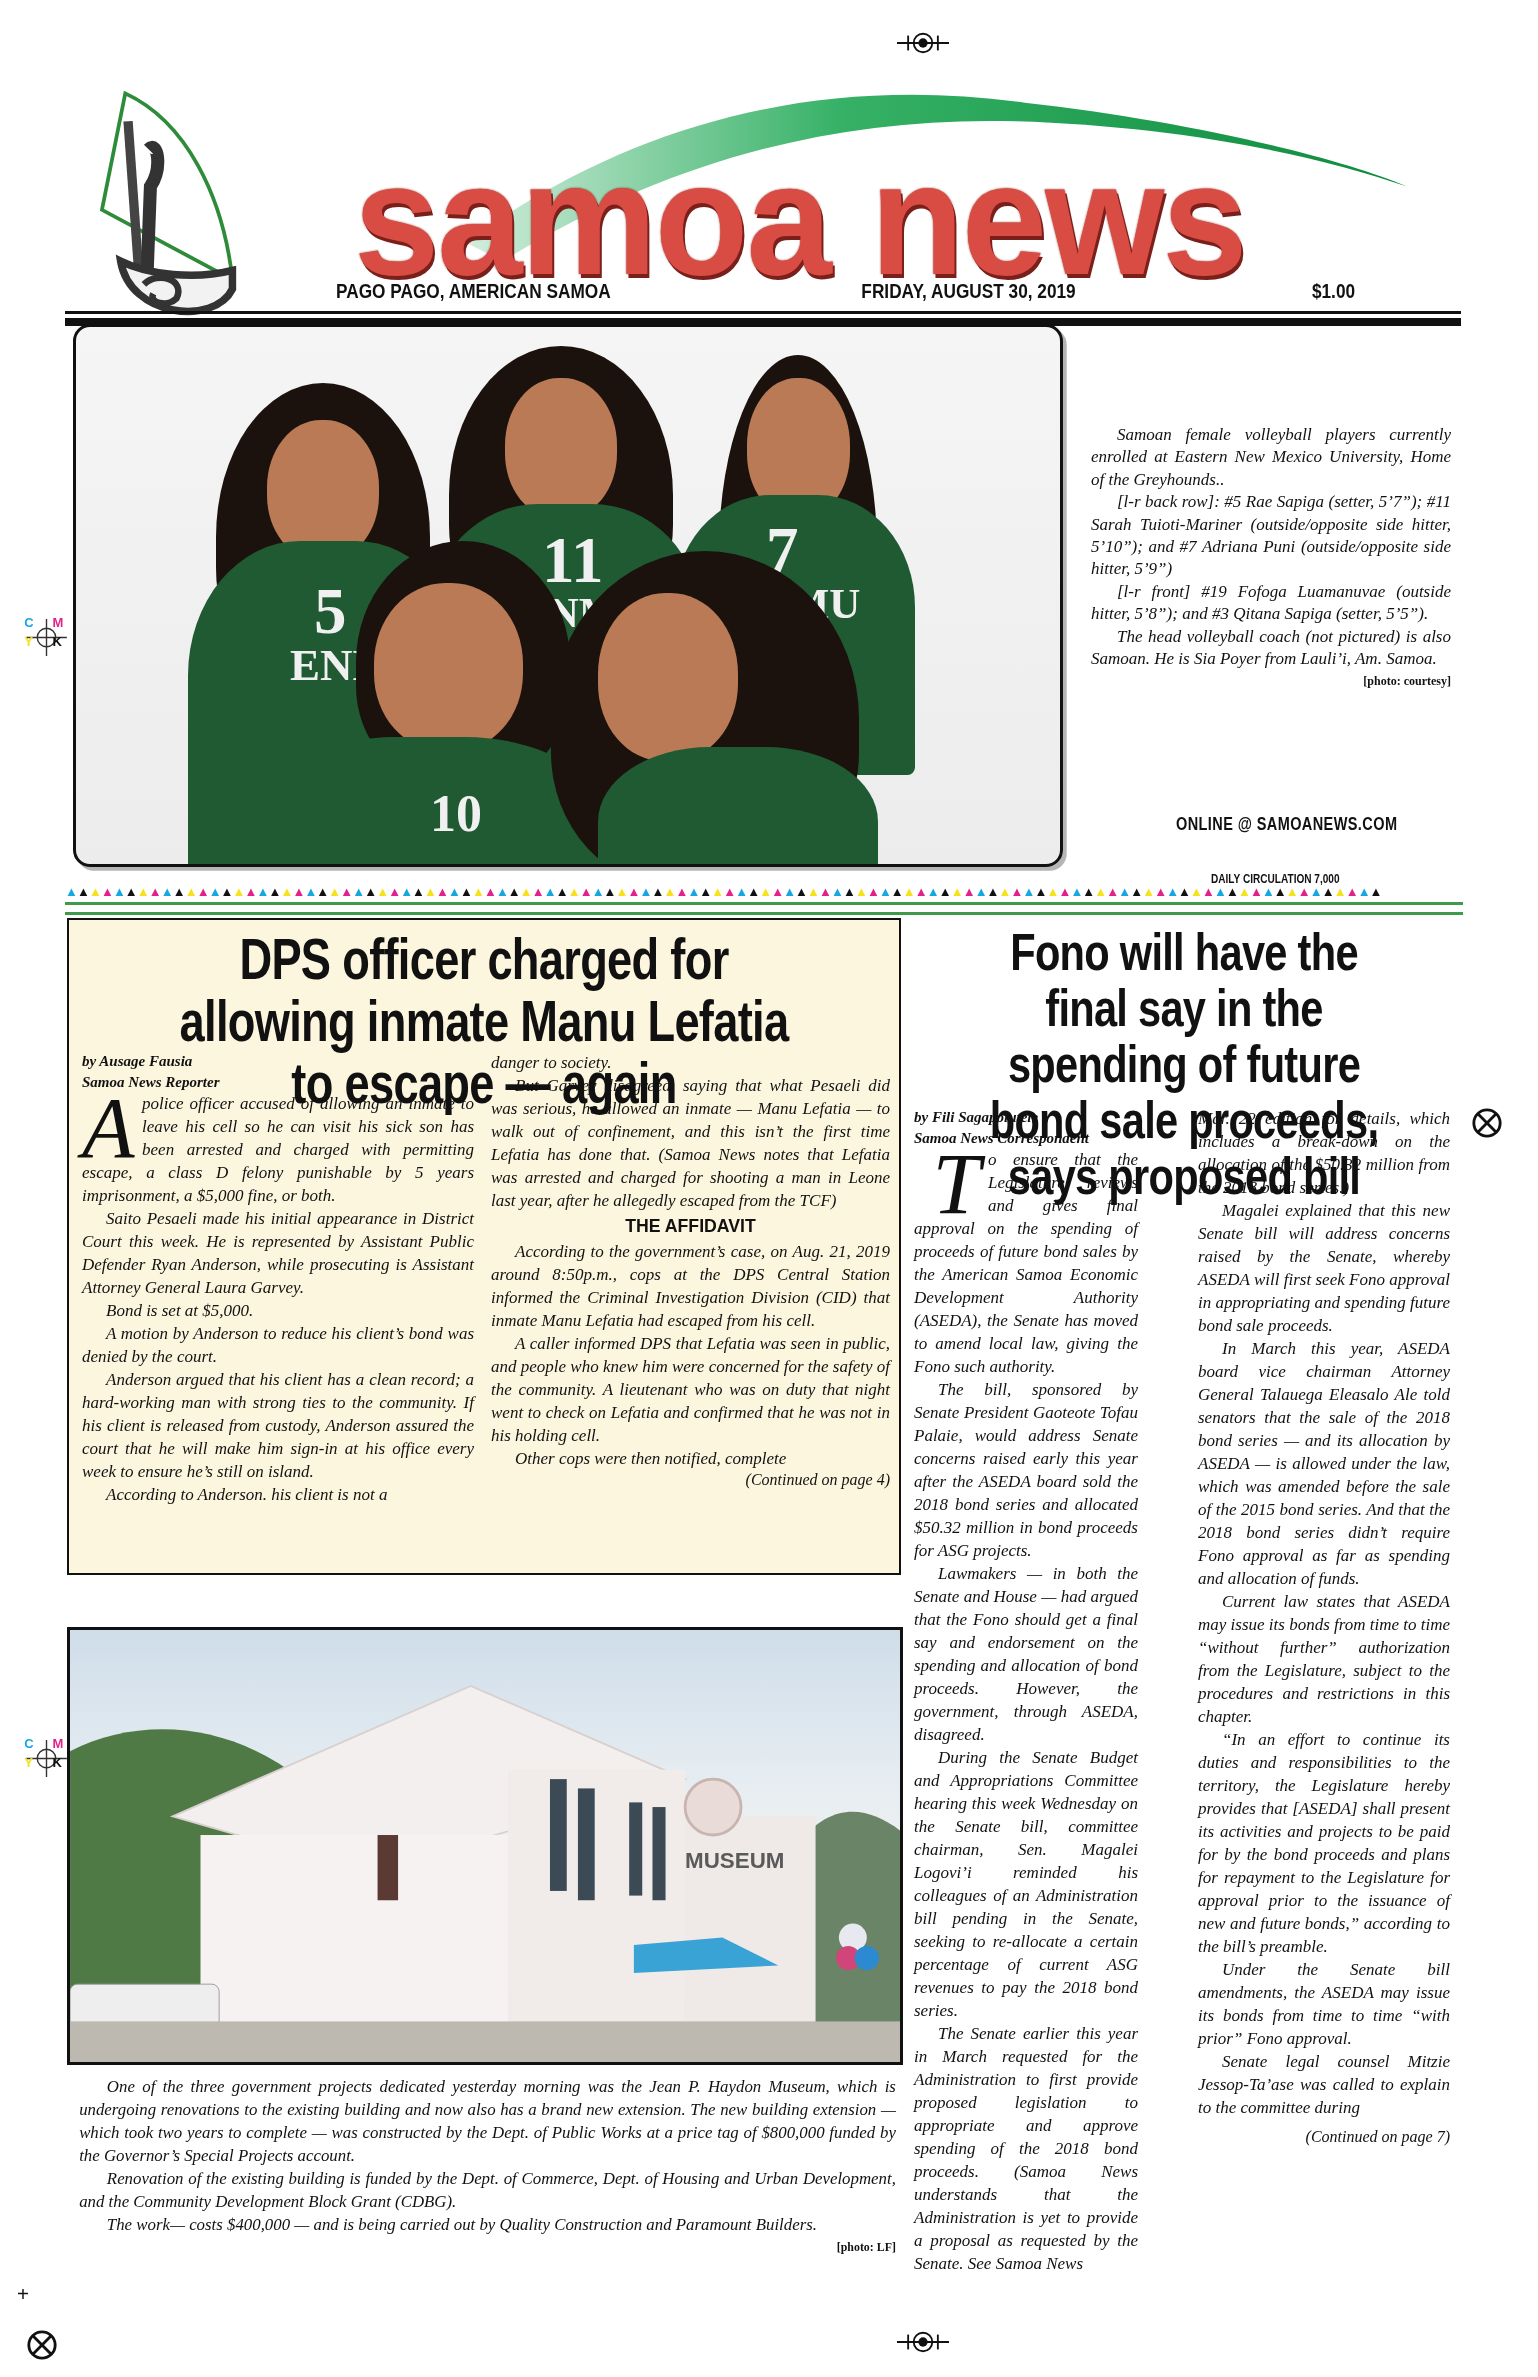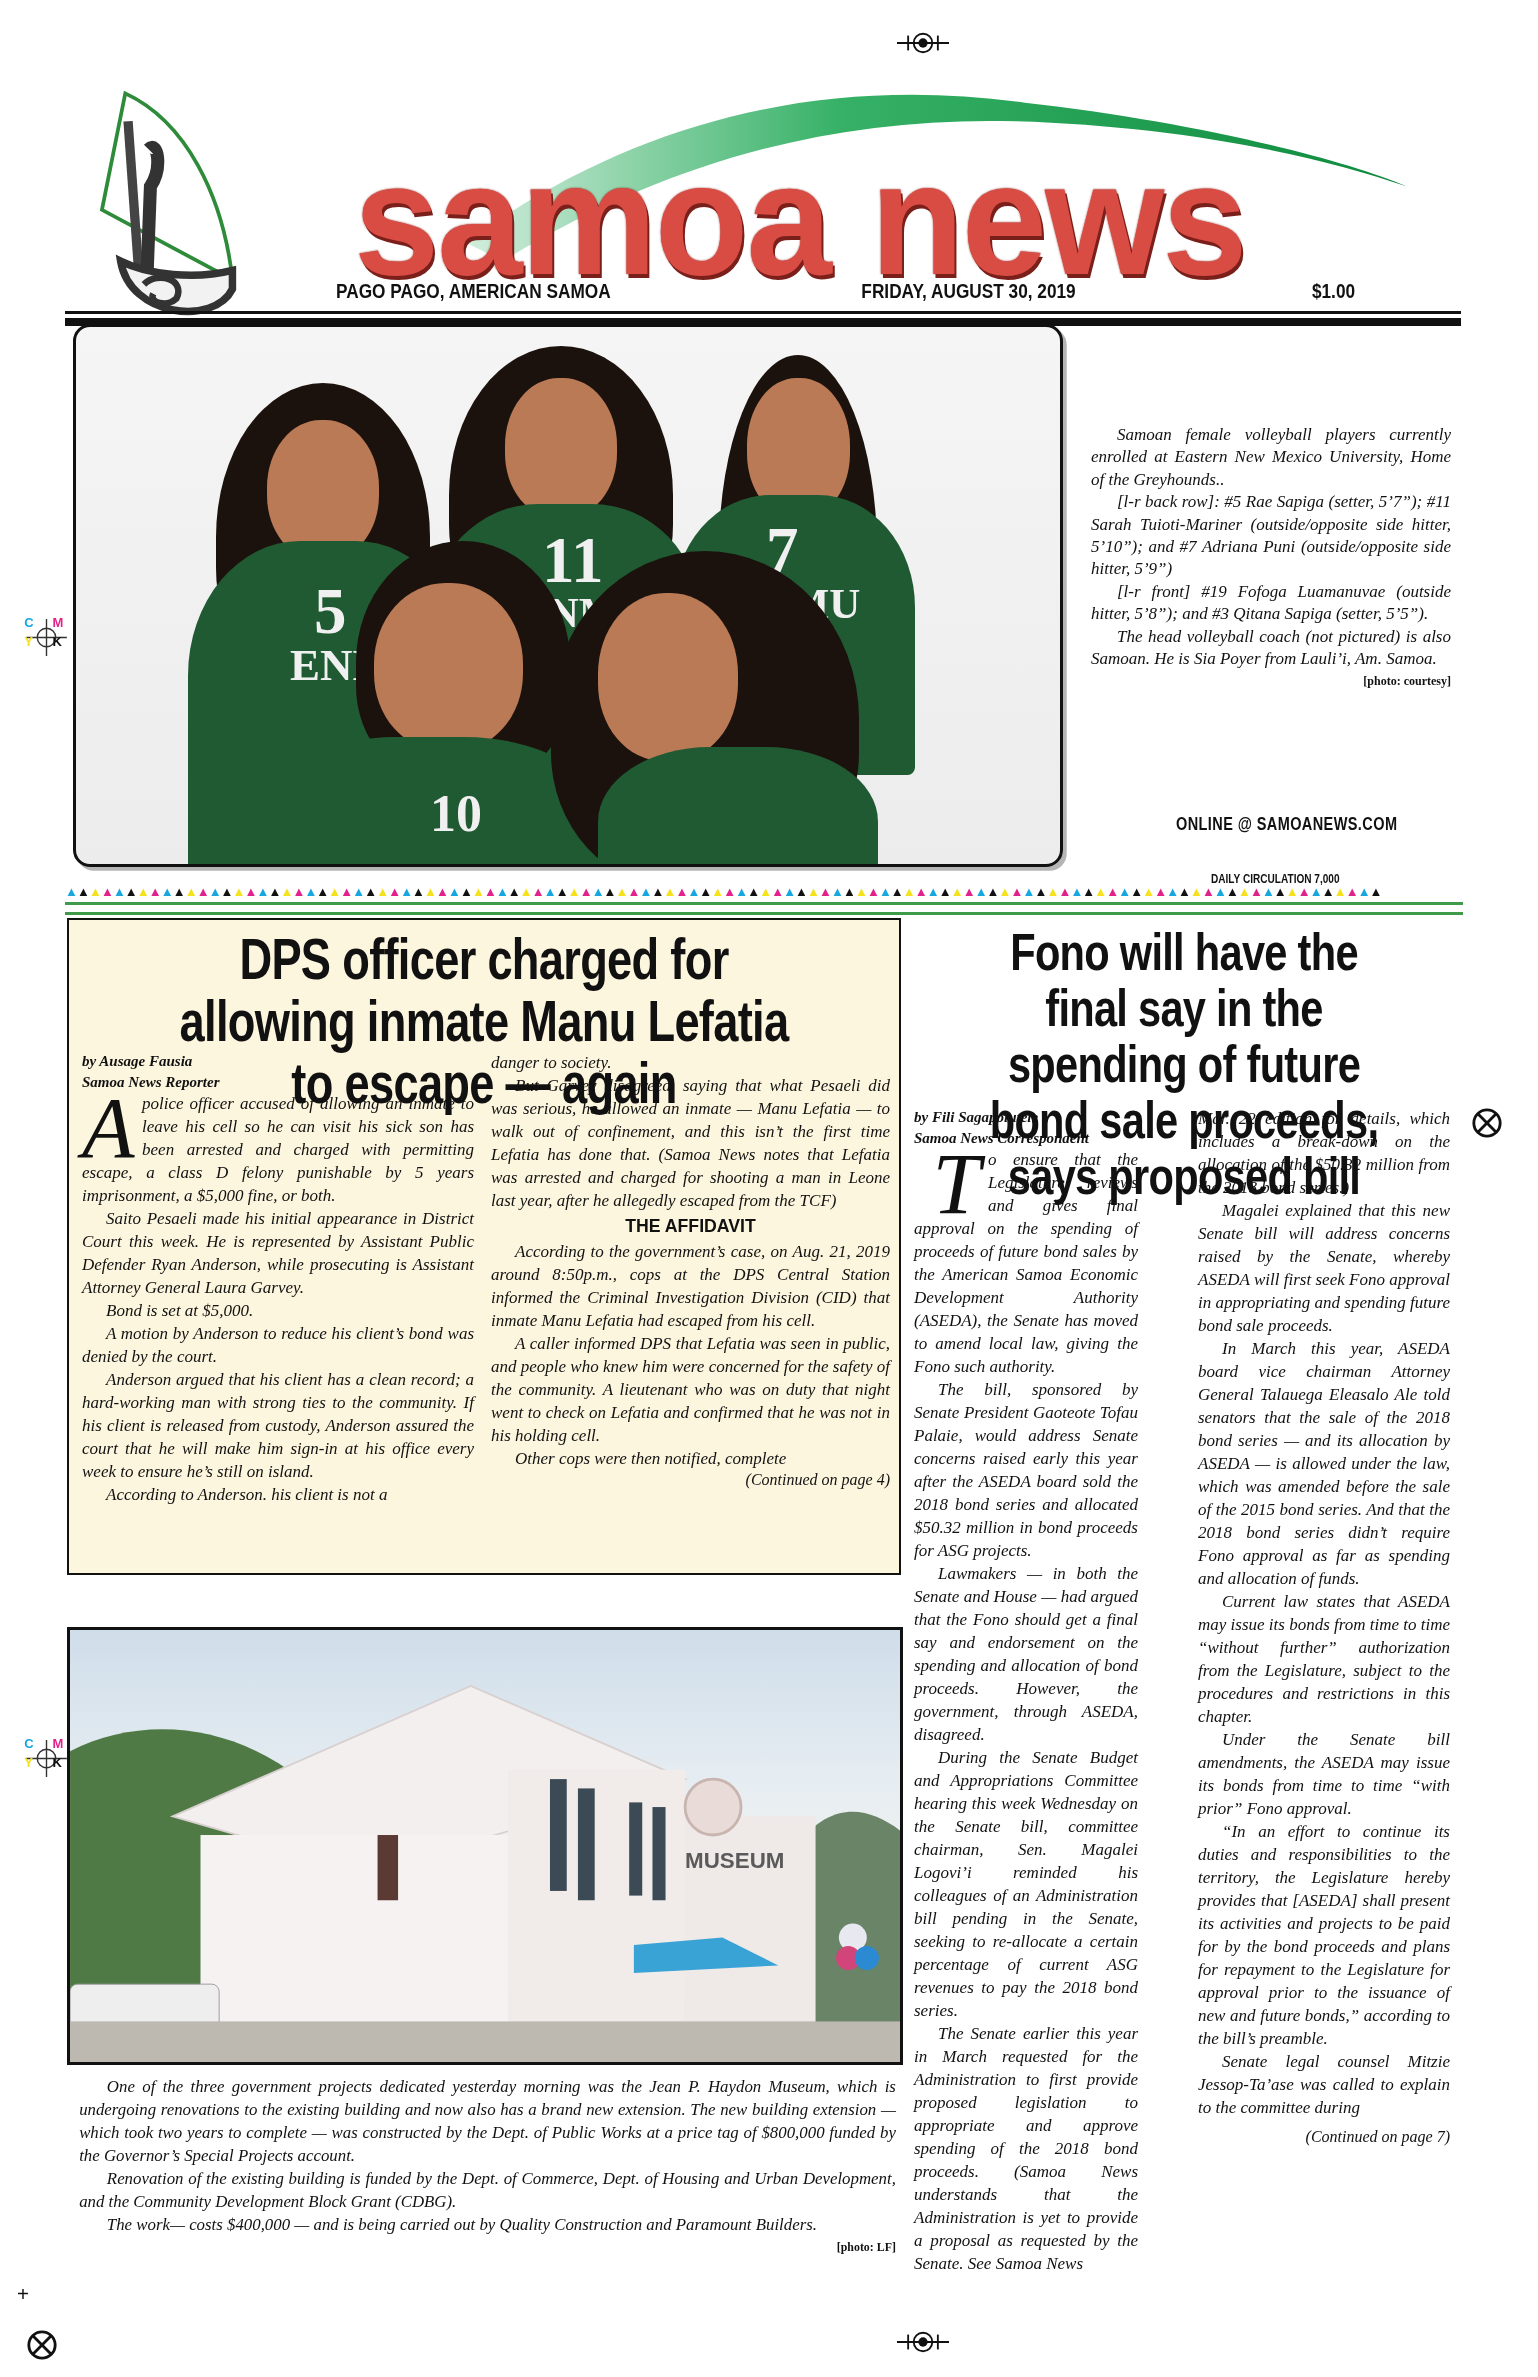--- a/index.html
+++ b/index.html
@@ -324,19 +324,19 @@
     <p>The Senate earlier this year in March requested for the Administration to first provide proposed legislation to appropriate and approve spending of the 2018 bond proceeds. (Samoa News understands that the Administration is yet to provide a proposal as requested by the Senate. See Samoa News</p>
   </div>
 </div>
 
 <div class="abs s2col2">
   <div class="col-text">
     <p class="noindent">Mar. 22 edition for details, which includes a break-down on the allocation of the $50.32 million from the 2018 bond series.)</p>
     <p>Magalei explained that this new Senate bill will address concerns raised by the Senate, whereby ASEDA will first seek Fono approval in appropriating and spending future bond sale proceeds.</p>
     <p>In March this year, ASEDA board vice chairman Attorney General Talauega Eleasalo Ale told senators that the sale of the 2018 bond series — and its allocation by ASEDA — is allowed under the law, which was amended before the sale of the 2015 bond series. And that the 2018 bond series didn’t require Fono approval as far as spending and allocation of funds.</p>
     <p>Current law states that ASEDA may issue its bonds from time to time “without further” authorization from the Legislature, subject to the procedures and restrictions in this chapter.</p>
+    <p>“In an effort to continue its duties and responsibilities to the territory, the Legislature hereby provides that [ASEDA] shall present its activities and projects to be paid for by the bond proceeds and plans for repayment to the Legislature for approval prior to the issuance of new and future bonds,” according to the bill’s preamble.</p>
     <p>Under the Senate bill amendments, the ASEDA may issue its bonds from time to time “with prior” Fono approval.</p>
-    <p>“In an effort to continue its duties and responsibilities to the territory, the Legislature hereby provides that [ASEDA] shall present its activities and projects to be paid for by the bond proceeds and plans for repayment to the Legislature for approval prior to the issuance of new and future bonds,” according to the bill’s preamble.</p>
     <p>Senate legal counsel Mitzie Jessop-Ta’ase was called to explain to the committee during</p>
   </div>
   <div class="continued" style="margin-top:7.5px;">(Continued on page 7)</div>
 </div>
 
 
 </body></html>

